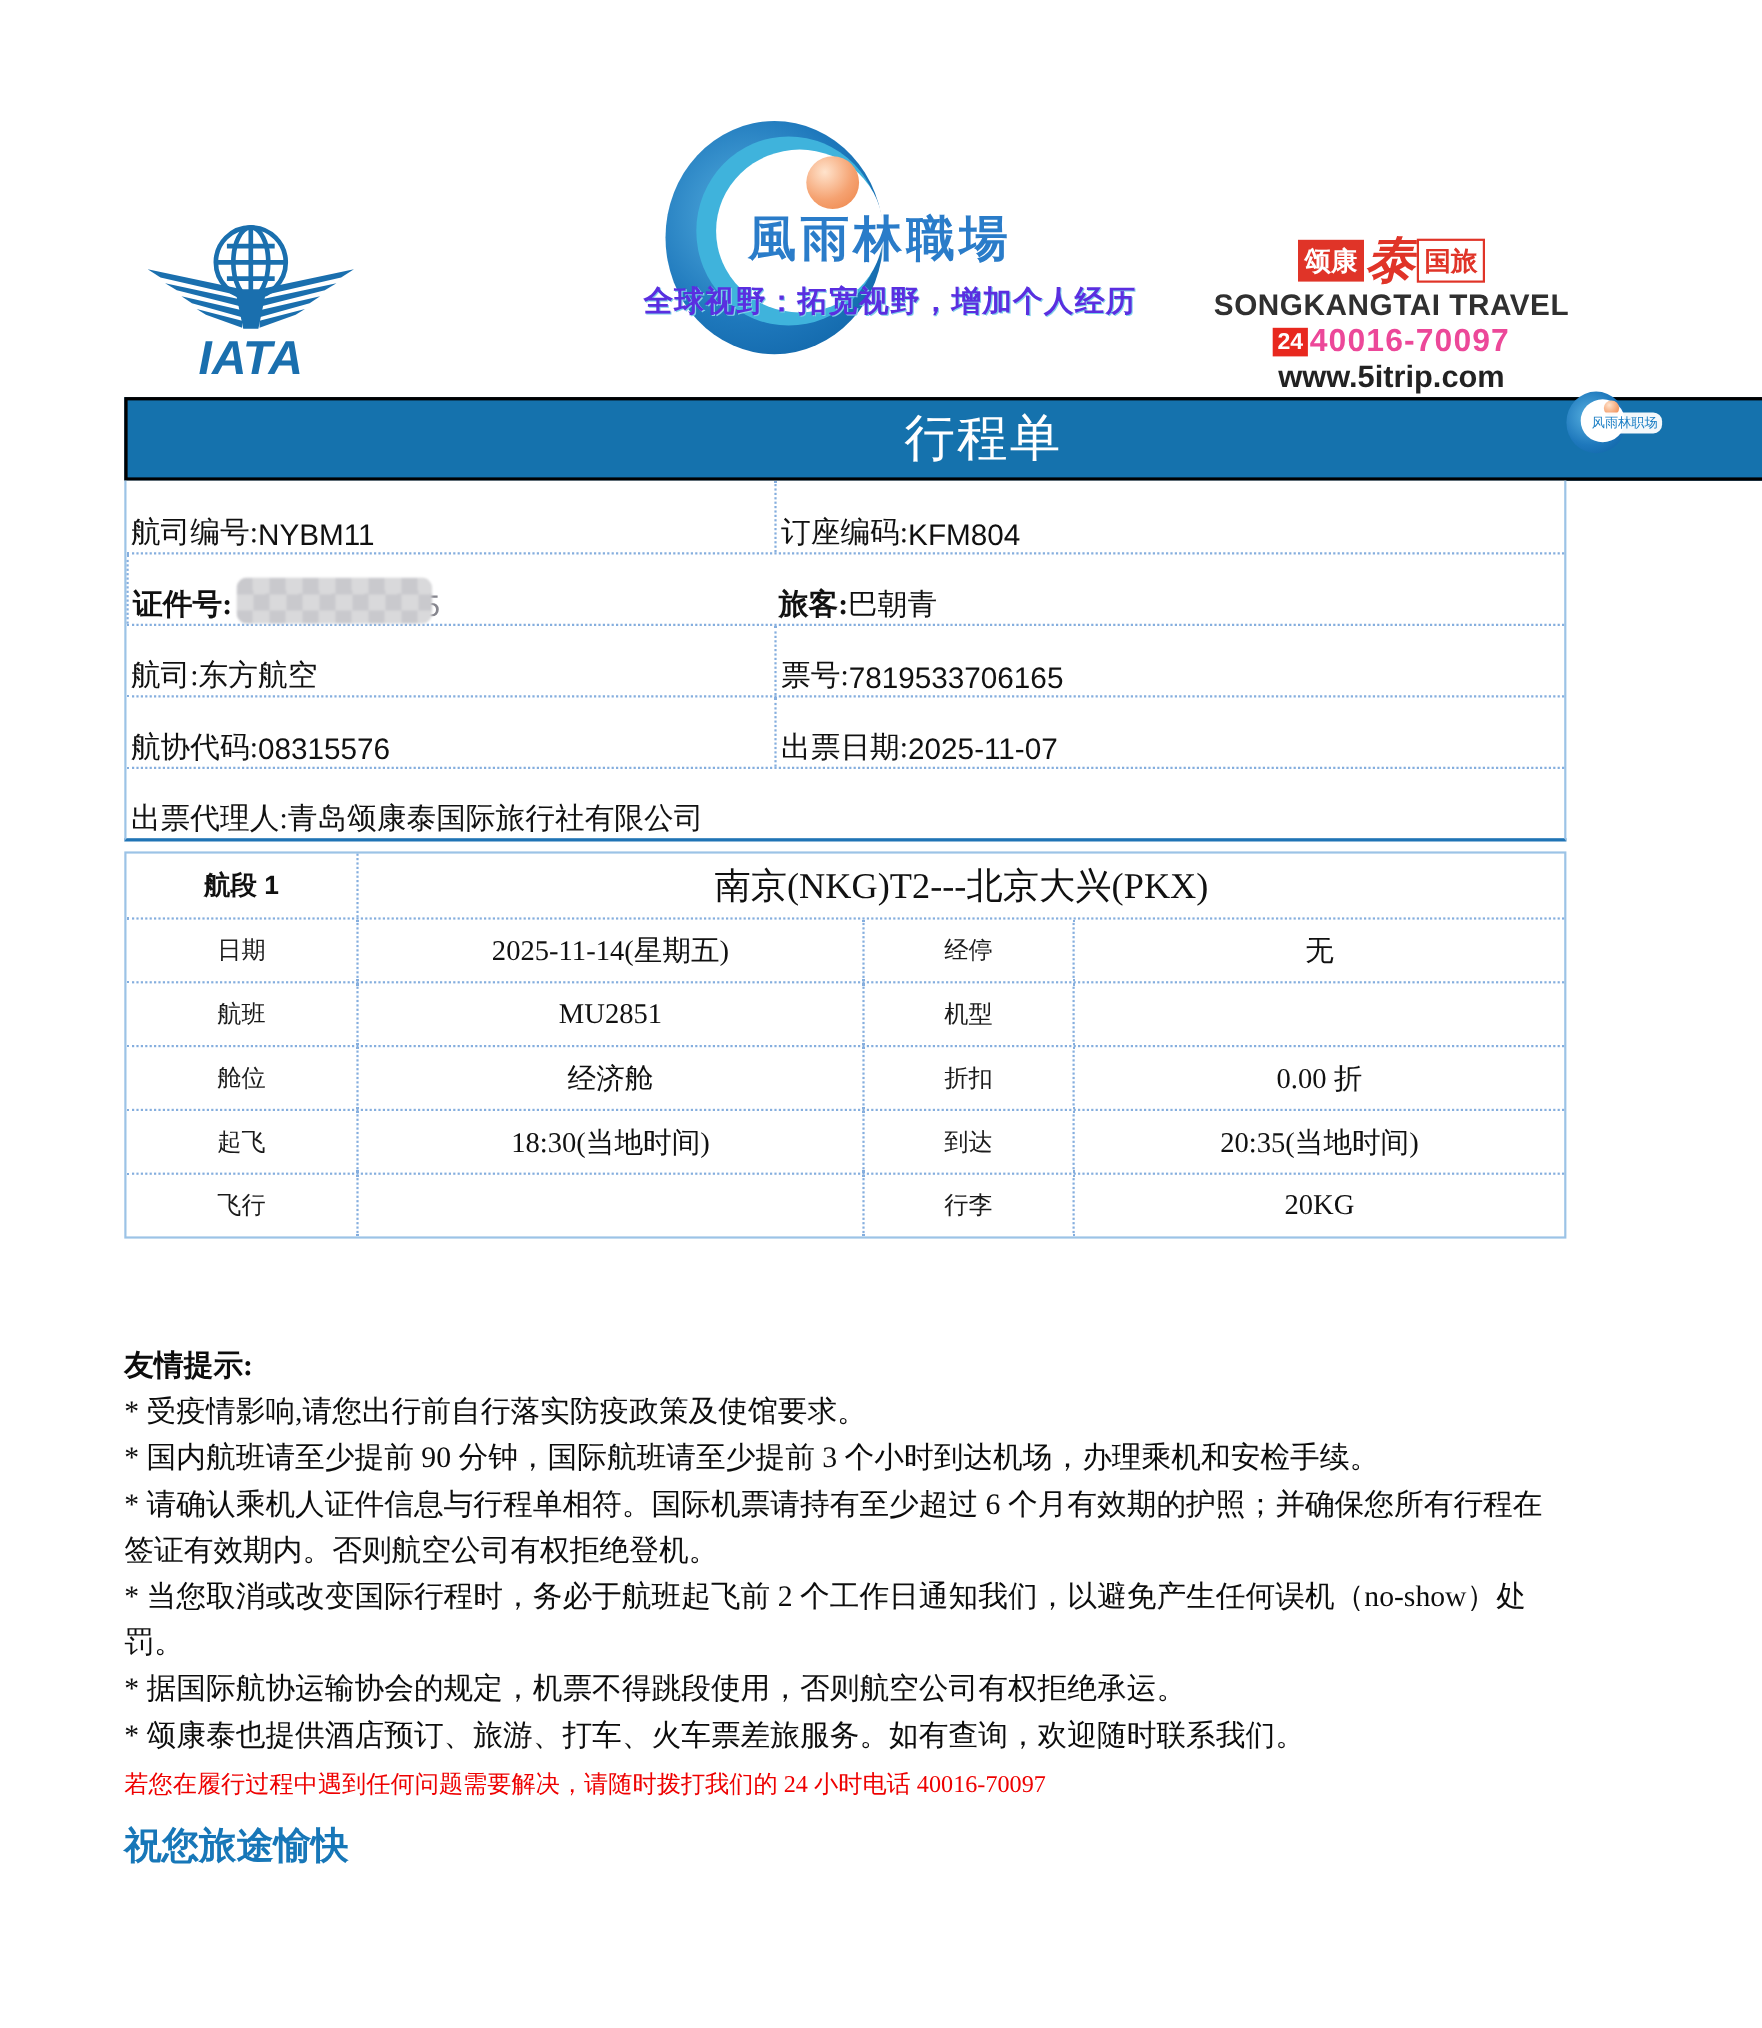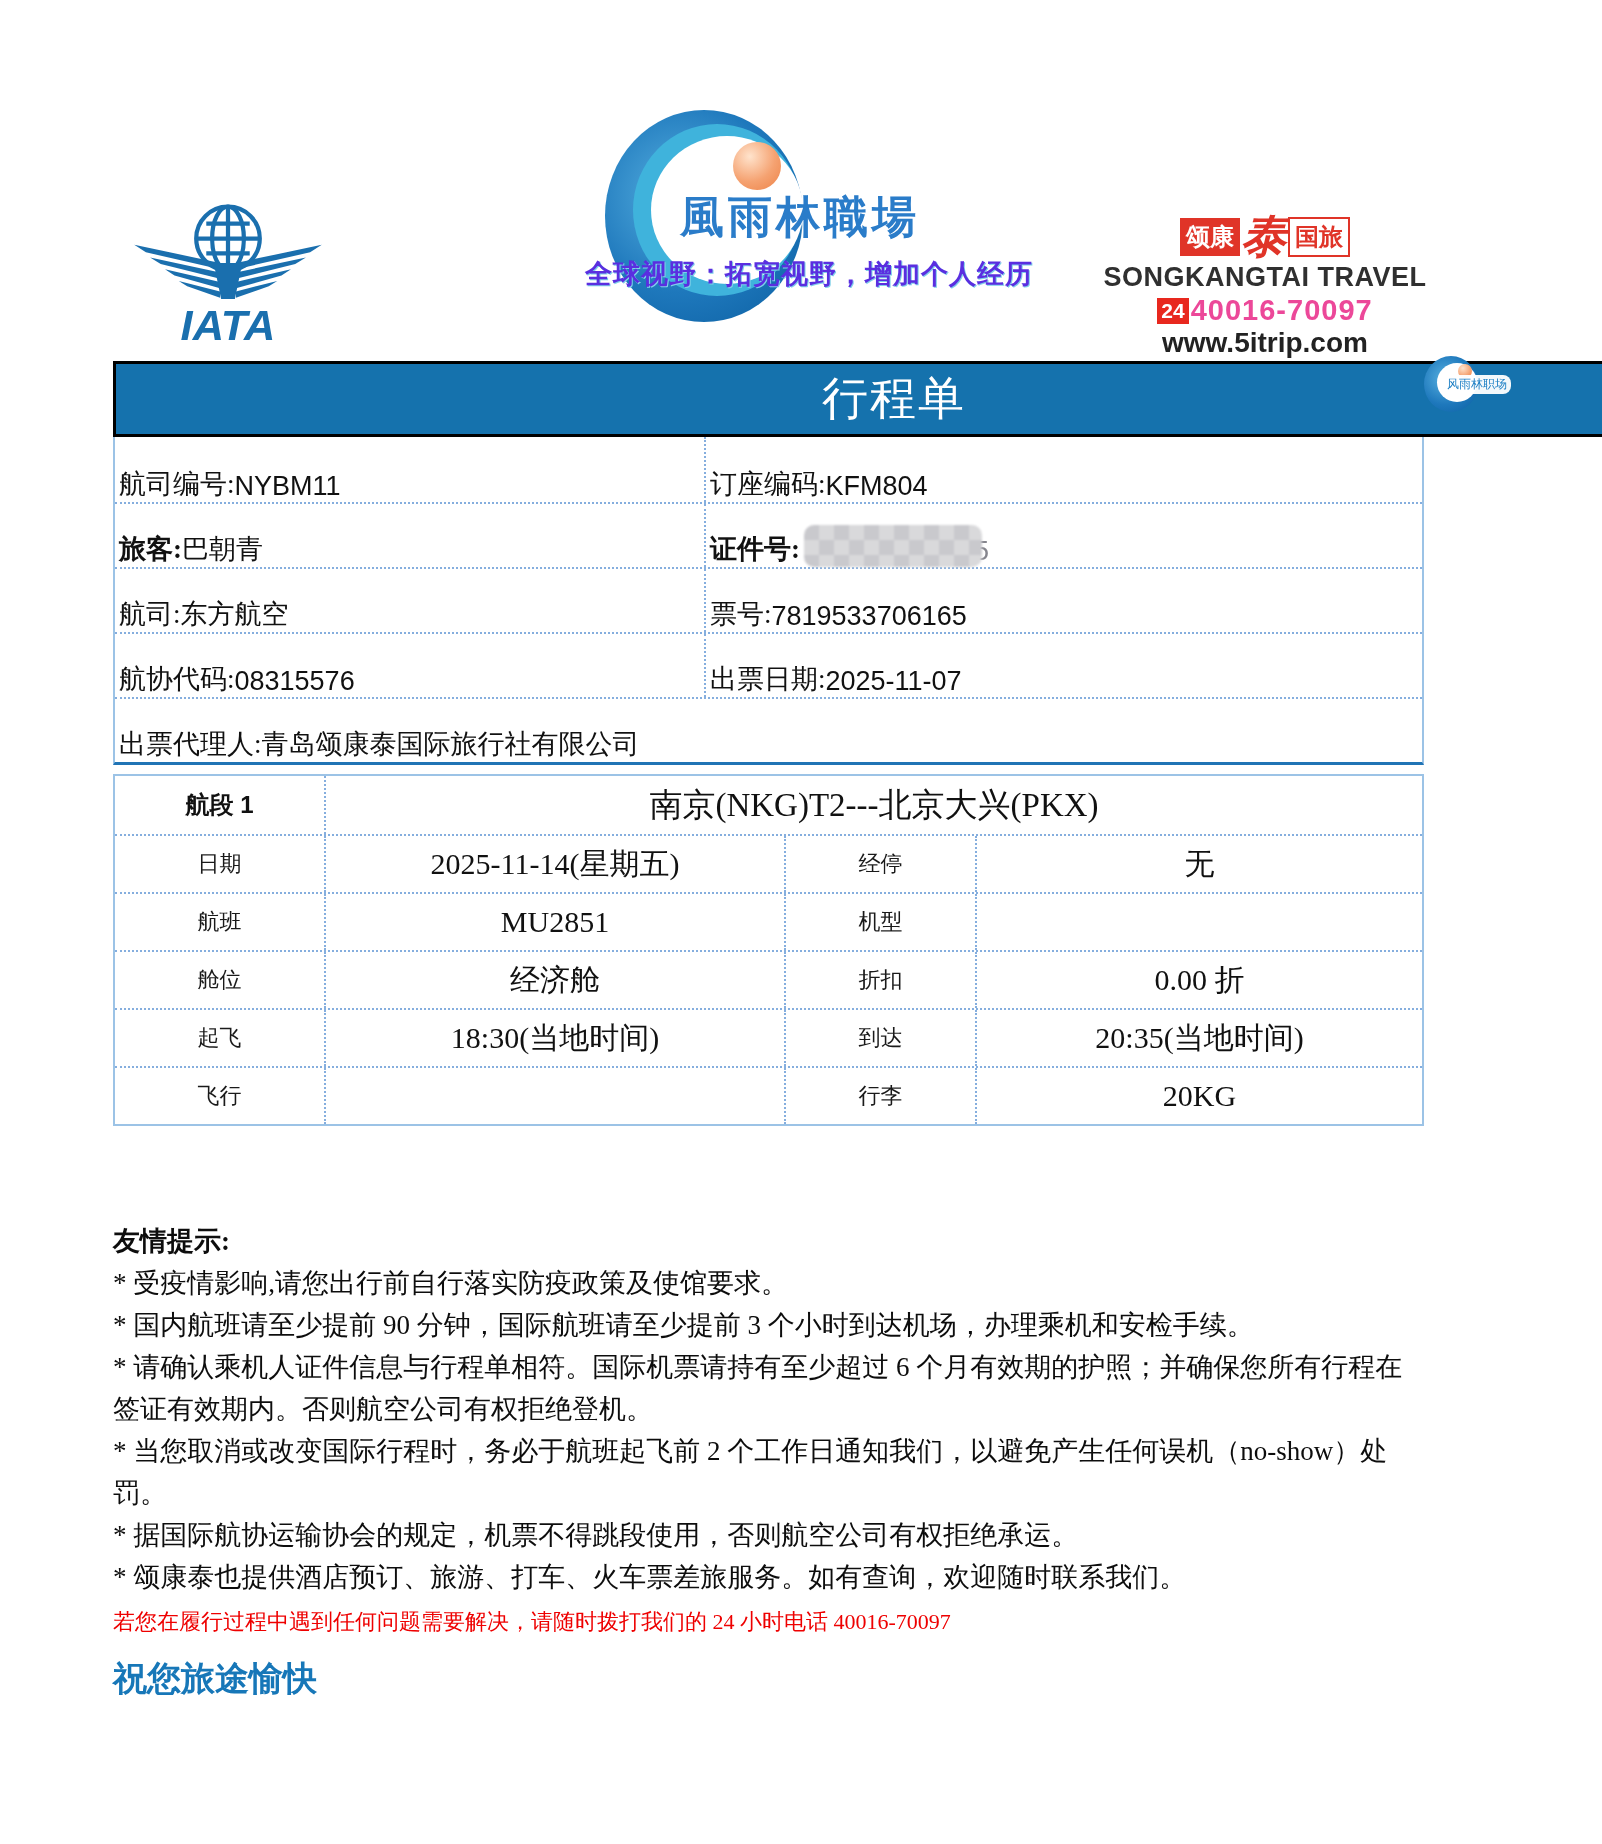--- a/index.html
+++ b/index.html
@@ -74,21 +74,21 @@
   .seg-table { position:absolute; left:113px; top:774px; width:1311px; border:2px solid #9cc3e6; background:#fff; }
   .seg-head { display:grid; grid-template-columns:209px 1fr; height:58px; }
   .seg-head .seg-label { display:flex; align-items:center; justify-content:center;
     font-family:"Liberation Sans", sans-serif; font-weight:bold; font-size:24px; }
   .seg-head .seg-route { display:flex; align-items:center; justify-content:center;
     border-left:2px dotted #85aede; font-size:33px; }
   .seg-row { display:grid; grid-template-columns:209px 460px 191px 1fr; height:58px; border-top:2px dotted #85aede; }
   .scell { display:flex; align-items:center; justify-content:center; }
   .scell.b { border-left:2px dotted #85aede; }
   .scell.slabel { font-size:22px; color:#1a1a1a; }
-  .scell.sval { font-size:30px; }
+  .scell.sval { font-size:26px; }
 
   
   .tips { position:absolute; left:113px; top:1220px; width:1315px; font-size:27px; line-height:42px; color:#0d0d0d; }
   .tips-heading { font-weight:bold; font-size:27px; }
   .tips p { margin:0; }
   .hotline-notice { color:#ee0000; font-size:22px; line-height:46px; margin-top:1px !important; }
   .farewell { margin-top:13px !important; text-align:left; color:#1777b8; font-weight:bold; font-size:34px; }
 </style>
 </head>
 <body>
@@ -159,28 +159,28 @@
       <div class="icell">
         <span class="lbl">航司编号:</span>
           <span class="val">NYBM11</span>
       </div>
       <div class="icell rcol">
         <span class="lbl">订座编码:</span>
           <span class="val">KFM804</span>
       </div>
     </div>
     <div class="info-row">
-      <div class="icell bold-label">
-        <span class="lbl">旅客:</span>
-          <span class="val">巴朝青</span>
-      </div>
       <div class="icell rcol bold-label">
         <span class="lbl">证件号:</span>
           <span class="redact"></span>
           <span class="redact-tail">5</span>
+      </div>
+      <div class="icell bold-label">
+        <span class="lbl">旅客:</span>
+          <span class="val">巴朝青</span>
       </div>
     </div>
     <div class="info-row">
       <div class="icell">
         <span class="lbl">航司:</span>
           <span class="val">东方航空</span>
       </div>
       <div class="icell rcol">
         <span class="lbl">票号:</span>
           <span class="val">7819533706165</span>

